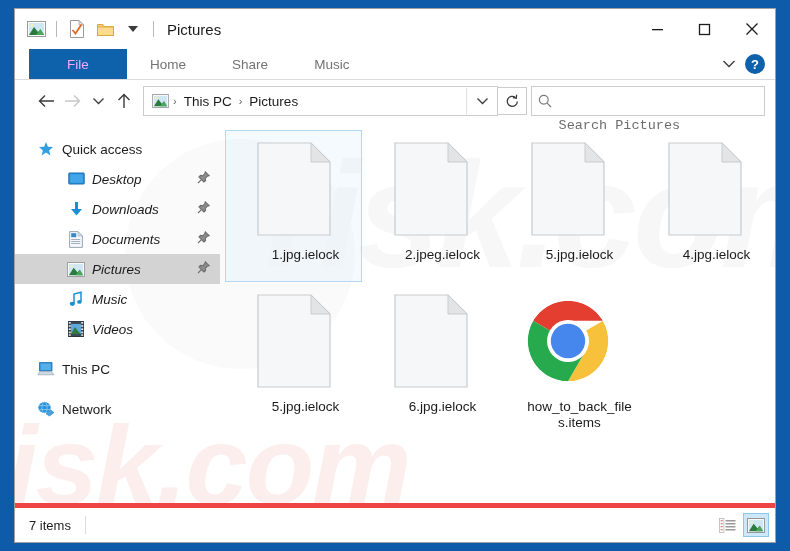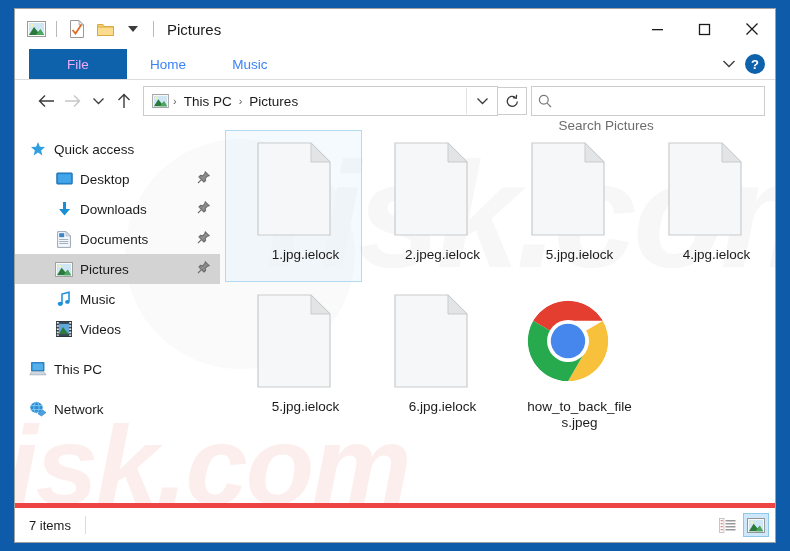--- a/index.html
+++ b/index.html
@@ -136,21 +136,21 @@
     align-items: stretch;
     background: #ffffff;
     border-bottom: 1px solid #dcdcdc;
     flex: 0 0 auto;
   }
   #ribbon-tabs .tab {
     display: flex;
     align-items: center;
     justify-content: center;
     font-size: 13.5px;
-    color: #3b82f6;
+    color: #737373;
     padding: 0 16px;
     min-width: 50px;
   }
   #ribbon-tabs .tab.file-tab {
     background: #0d62ab;
     color: #f0abfc;
     margin-left: 14px;
     padding: 0 24px;
   }
   #ribbon-right {
@@ -240,21 +240,21 @@
     border: 1px solid #cccccc;
     background: #ffffff;
     display: flex;
     align-items: center;
     margin-left: 4px;
     flex: 0 0 auto;
   }
   #search-input {
     border: none;
     outline: none;
-    font-family: Liberation Sans, sans-serif;
+    font-family: Liberation Mono, monospace;
     font-size: 13.5px;
     color: #6d6d6d;
     background: transparent;
     width: 100%;
     padding: 0;
     margin-top: 48px;
   }
   #search-input::placeholder { color: #6d6d6d; }
 
   
@@ -269,27 +269,27 @@
   #sidebar {
     width: 205px;
     flex: 0 0 auto;
     padding-top: 12px;
     background: transparent;
   }
   .nav-item {
     height: 30px;
     display: flex;
     align-items: center;
-    padding-left: 14px;
+    padding-left: 22px;
     padding-right: 10px;
     font-size: 13.5px;
     color: #1b1b1b;
     position: relative;
   }
-  .nav-item.child { padding-left: 40px; }
+  .nav-item.child { padding-left: 52px; font-style: italic; }
   .nav-item.selected { background: #d3d3d3; }
   .nav-item .nav-icon {
     width: 18px;
     height: 18px;
     margin-right: 7px;
     flex: 0 0 auto;
     display: flex;
     align-items: center;
     justify-content: center;
   }
@@ -450,20 +450,21 @@
           <svg width="14" height="14" viewBox="0 0 14 14">
               <path d="M1.5 1.5 L12.5 12.5 M12.5 1.5 L1.5 12.5" stroke="#1b1b1b" stroke-width="1.3" fill="none"></path>
             </svg>
         </div>
       </div>
     </div>
 
     <div id="ribbon-tabs">
       <div class="tab file-tab">File</div>
       <div class="tab">Home</div>
+      <div class="tab">Share</div>
       <div class="tab">Music</div>
       <div id="ribbon-right">
         <div style="width:24px;height:22px;display:flex;align-items:center;justify-content:center;">
           <svg width="14" height="10" viewBox="0 0 14 10">
               <path d="M1.5 2 L7 7.5 L12.5 2" fill="none" stroke="#3b3b3b" stroke-width="1.3"></path>
             </svg>
         </div>
         <div id="help-button">?</div>
       </div>
     </div>
@@ -742,21 +743,21 @@
                 </defs>
                 <g clip-path="url(#chromeClip)">
                   <path d="M50 2 A48 48 0 0 1 91.6 26 L50 26 A24 24 0 0 0 29.2 38.1 L8.4 26 A48 48 0 0 1 50 2 Z" fill="#e43e30"></path>
                   <path d="M91.6 26 A48 48 0 0 1 50 98 L70.8 61.9 A24 24 0 0 0 70.8 38.1 L91.6 26 Z" fill="#f8c13b"></path>
                   <path d="M50 98 A48 48 0 0 1 8.4 26 L29.2 38.1 A24 24 0 0 0 50 74 L70.8 61.9 L50 98 Z" fill="#27a94d"></path>
                   <circle cx="50" cy="50" r="25" fill="#ffffff"></circle>
                   <circle cx="50" cy="50" r="20.5" fill="#4587ed"></circle>
                 </g>
               </svg>
             </div>
-            <div class="file-label">how_to_back_files.jpeg</div>
+            <div class="file-label">how_to_back_files.items</div>
           </div>
 
         </div>
       </div>
     </div>
 
     <div id="status-bar">
       <div id="status-count">7 items</div>
       <div id="status-sep"></div>
       <div id="view-buttons">

